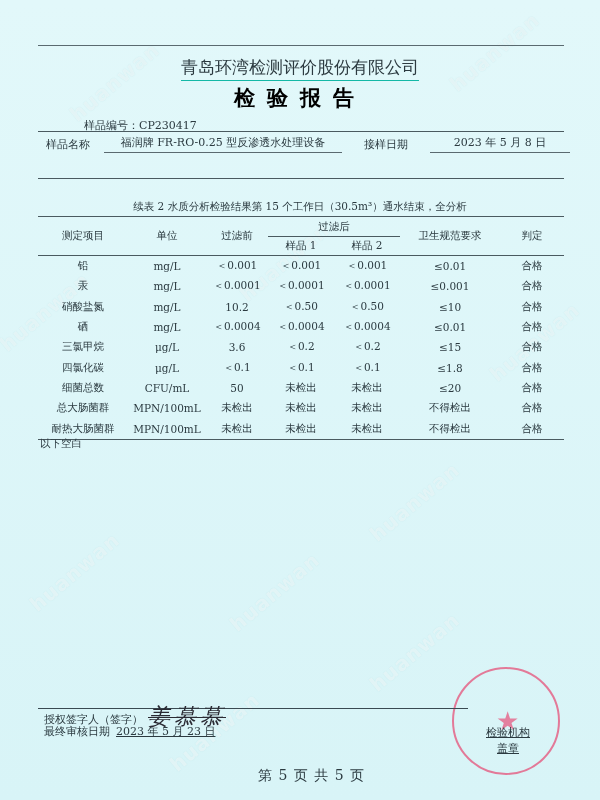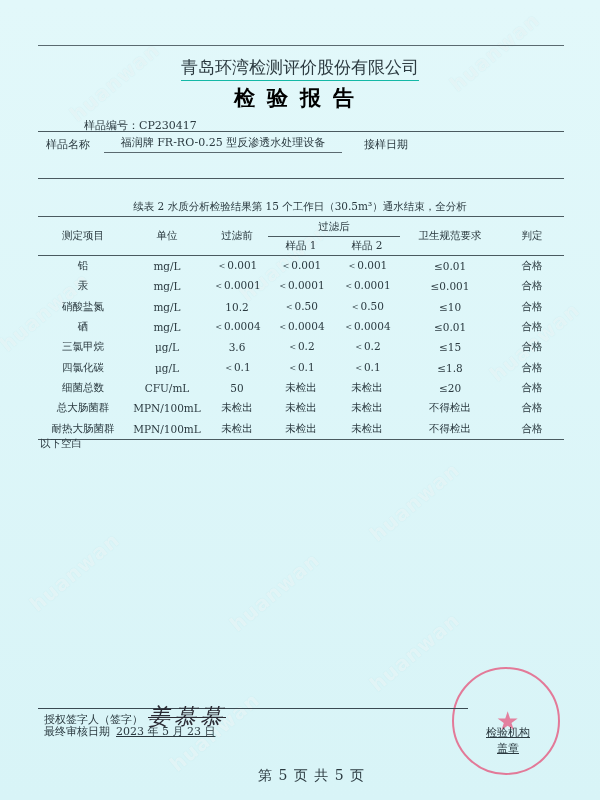--- a/index.html
+++ b/index.html
@@ -111,20 +111,21 @@
 
 <div class="sample-no">
   <span>样品编号：</span><span>CP230417</span>
 </div>
 
 <div class="info-box">
   <div class="info-row r1">
     <span class="info-label">样品名称</span>
     <span class="info-val">福润牌 FR-RO-0.25 型反渗透水处理设备</span>
     <span class="info-label2">接样日期</span>
+    <span class="info-val2">2023 年 5 月 8 日</span>
   </div>
 </div>
 
 <div class="table-caption">续表 2   水质分析检验结果第 15 个工作日（30.5m³）通水结束，全分析</div>
 
 <table class="result-table">
   <colgroup>
     <col style="width:90px">
       <col style="width:78px">
       <col style="width:62px">

